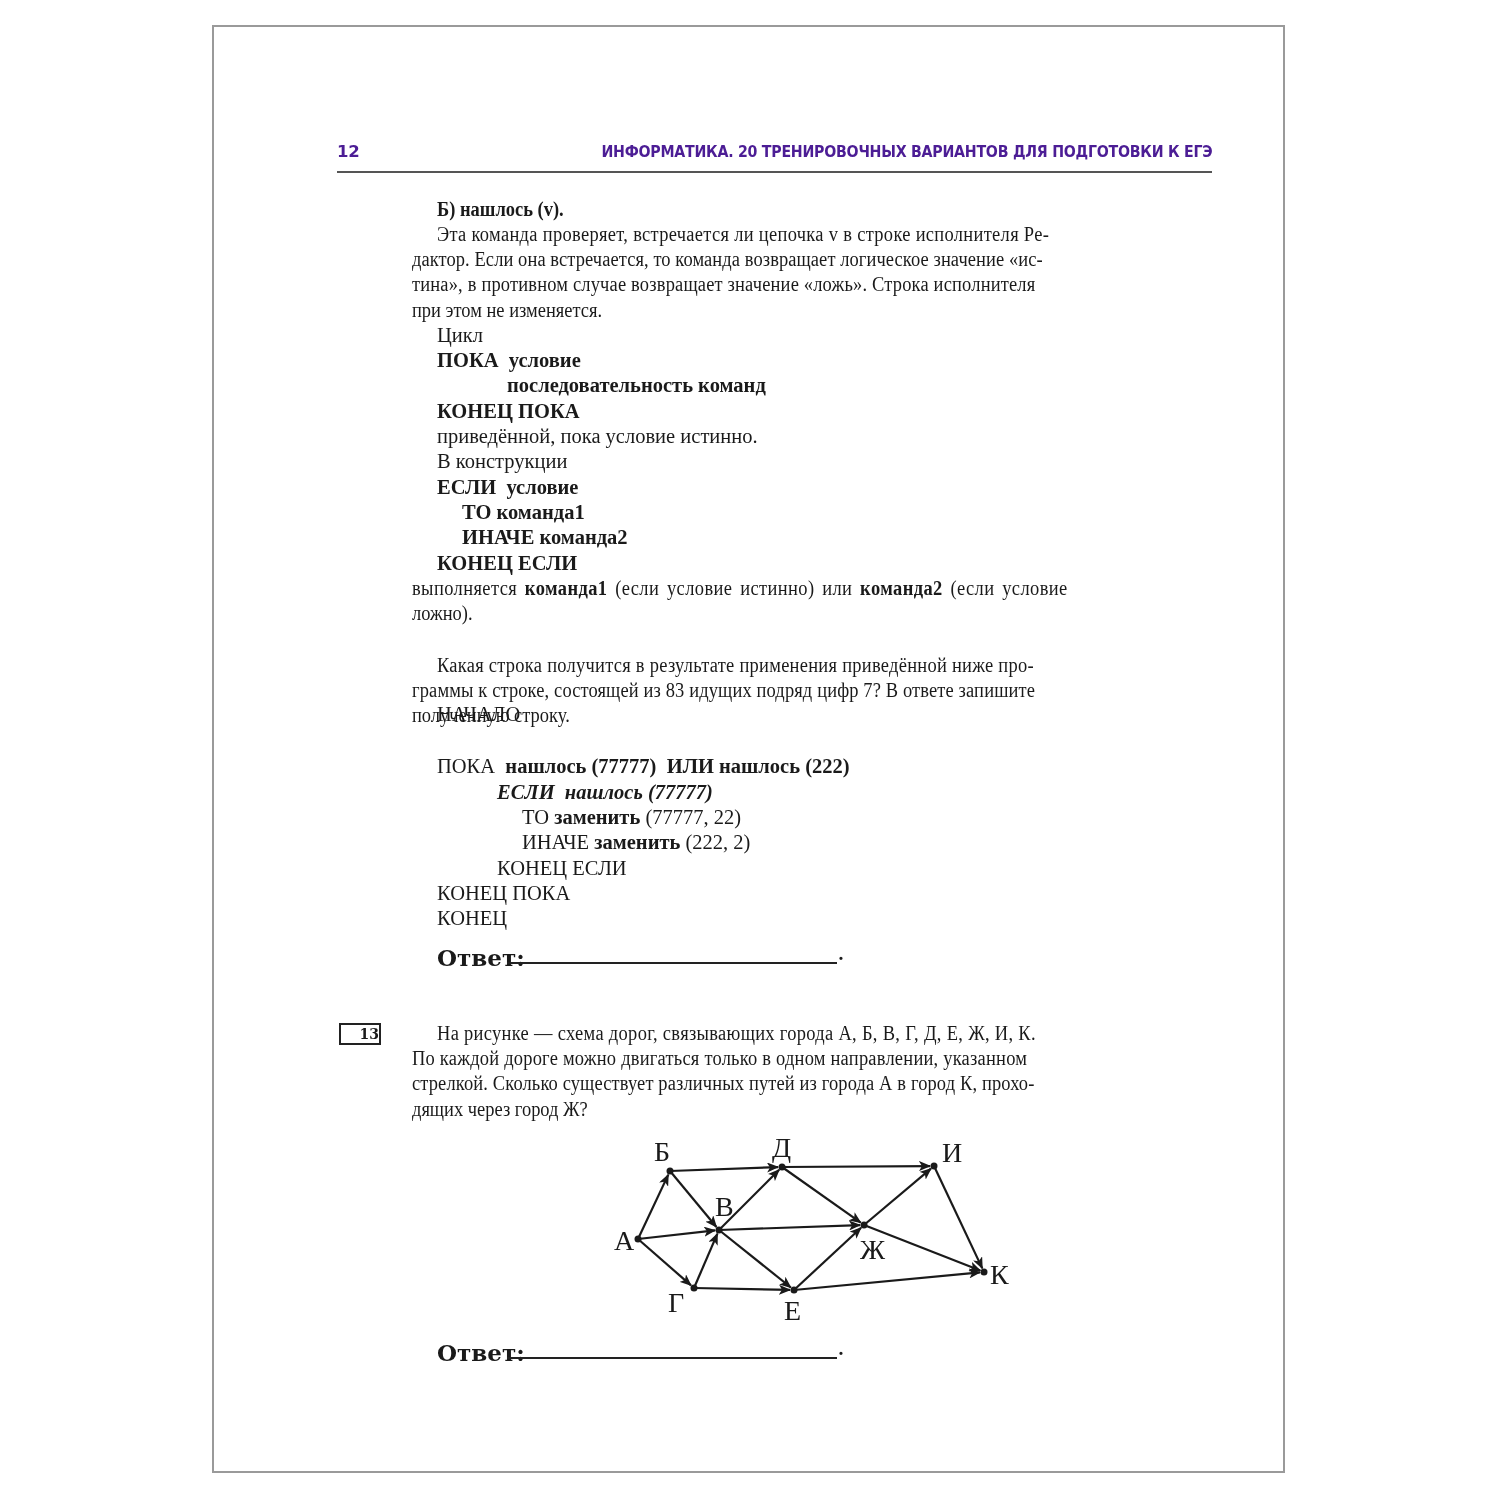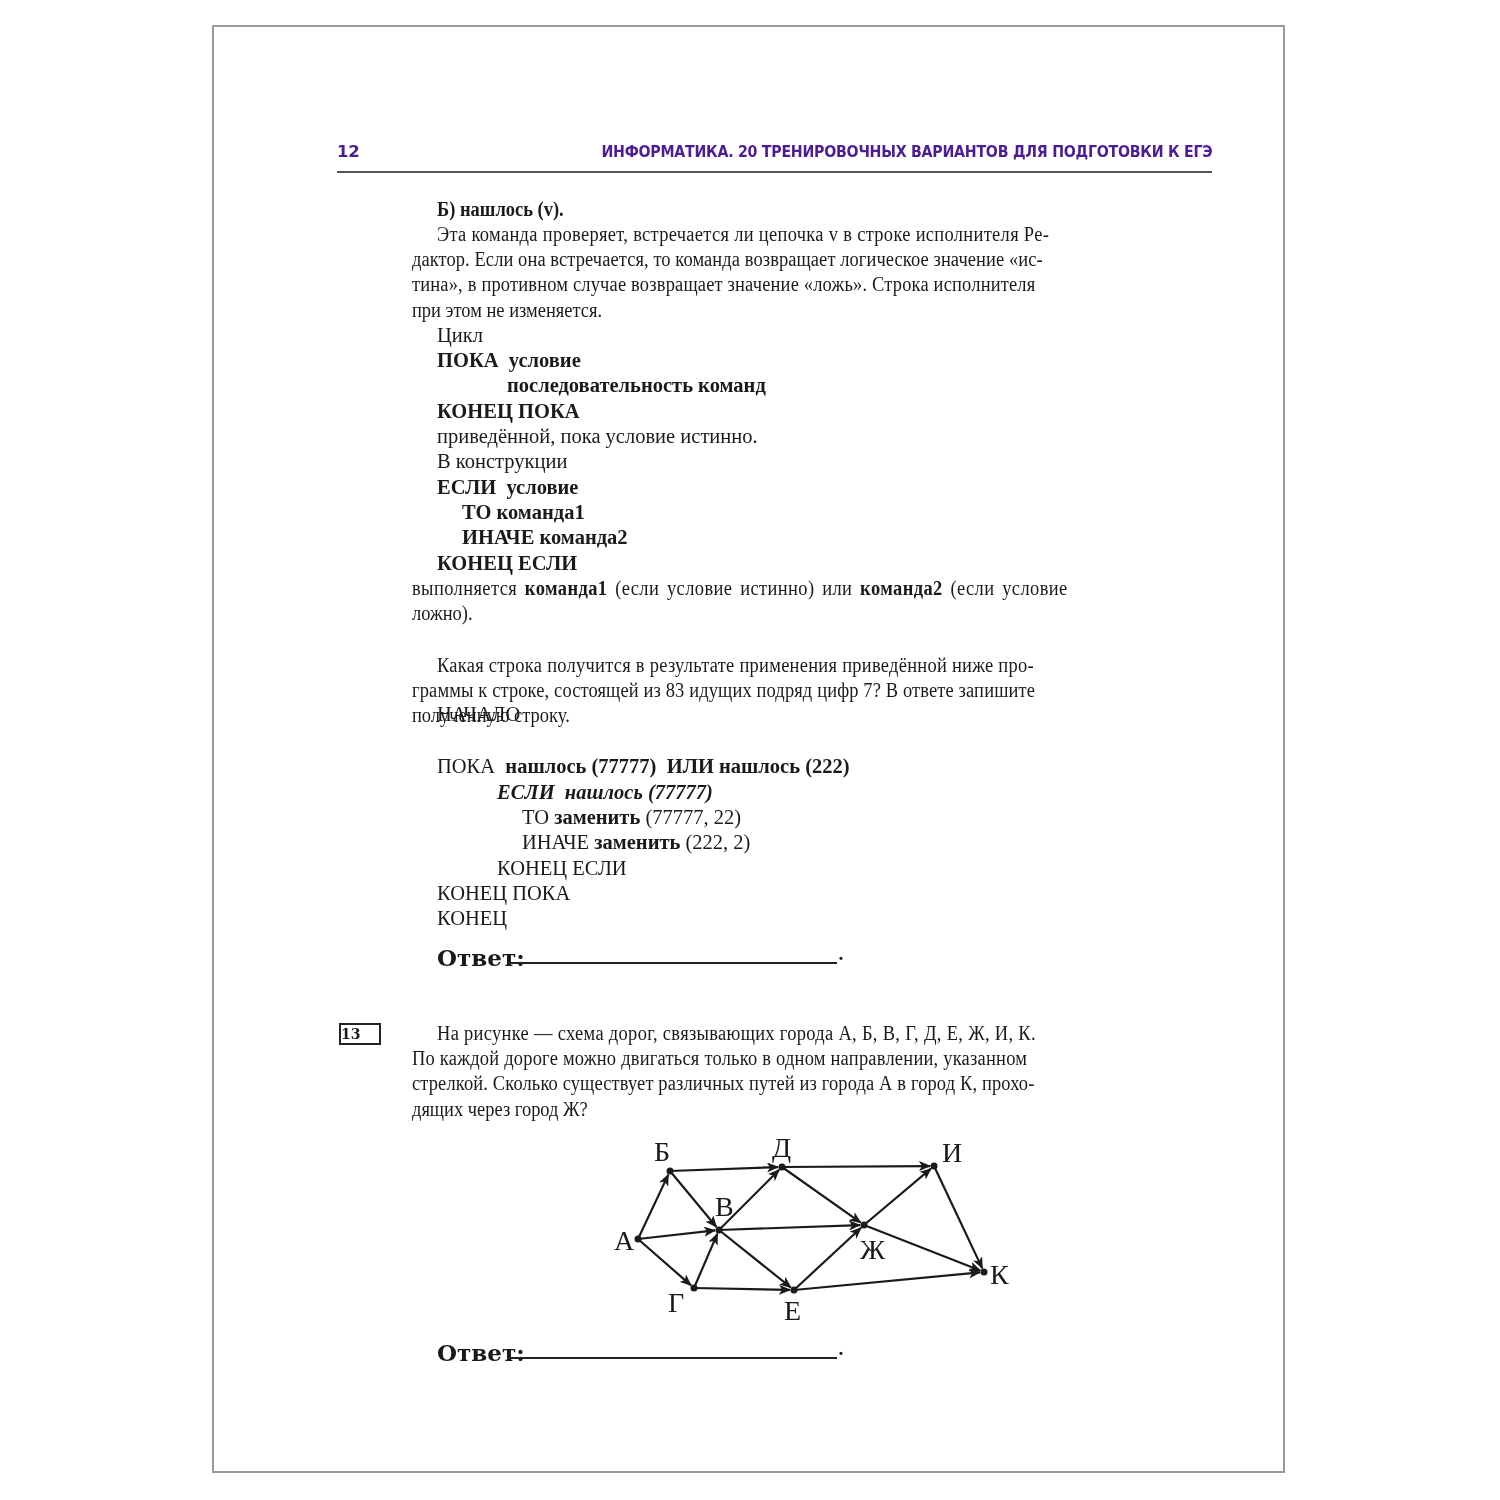--- a/index.html
+++ b/index.html
@@ -23,21 +23,21 @@
   }
   .narrow { transform: scaleX(0.9); transform-origin: left center; }
   .b { font-weight: bold; }
 
   .answer { position: absolute; font-family: "DejaVu Serif", serif; font-weight: bold; font-size: 23px; color: #1a1a1a; }
   .answer-line { position: absolute; height: 2px; background: #222; }
   .answer-dot { position: absolute; font-family: "DejaVu Serif", serif; font-weight: bold; font-size: 17px; color: #1a1a1a; }
 
   .task-num {
     position: absolute; left: 339px; top: 1023px; width: 42px; height: 22px;
-    border: 2px solid #222; box-sizing: border-box; text-align: left;
+    border: 2px solid #222; box-sizing: border-box; text-align: right;
     font-family: "DejaVu Serif", serif; font-weight: bold; font-size: 14px; line-height: 18px; color: #1a1a1a;
   }
   svg.graph { position: absolute; left: 0; top: 0; width: 1500px; height: 1500px; pointer-events: none; }
   svg.graph text { font-family: "Liberation Serif", serif; font-size: 28px; fill: #1a1a1a; }
 </style>
 </head>
 <body>
 
 <div class="page-border"></div>
 

